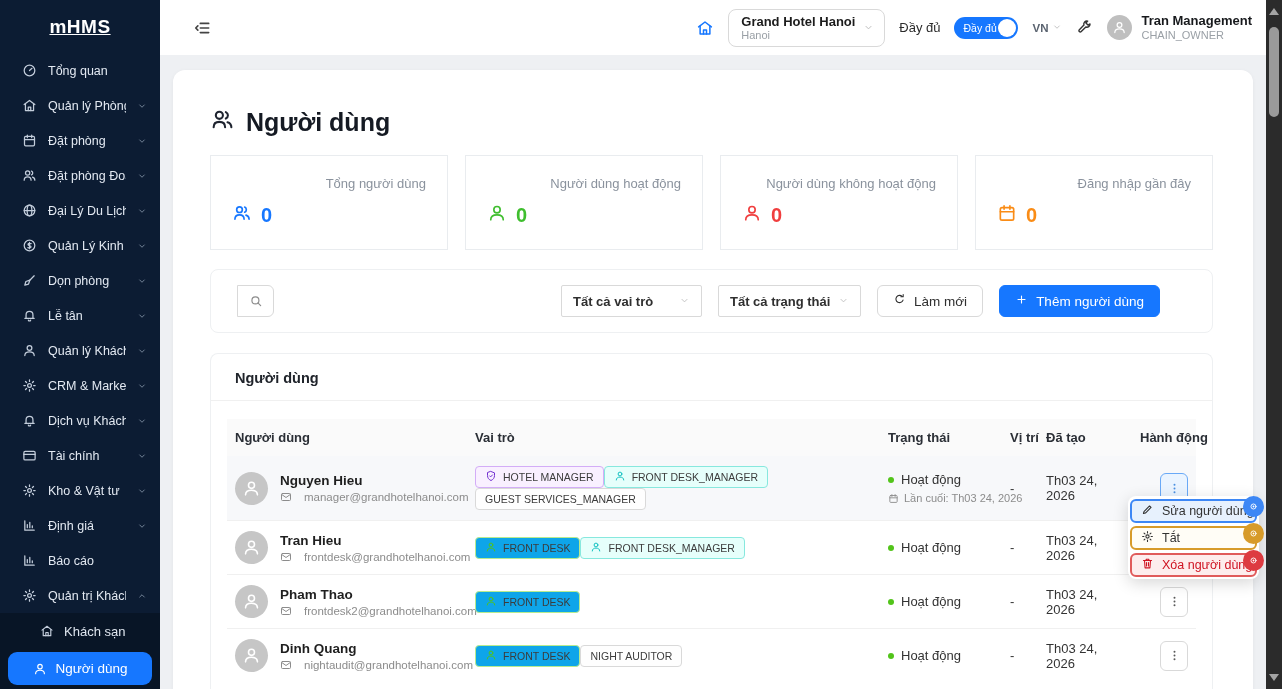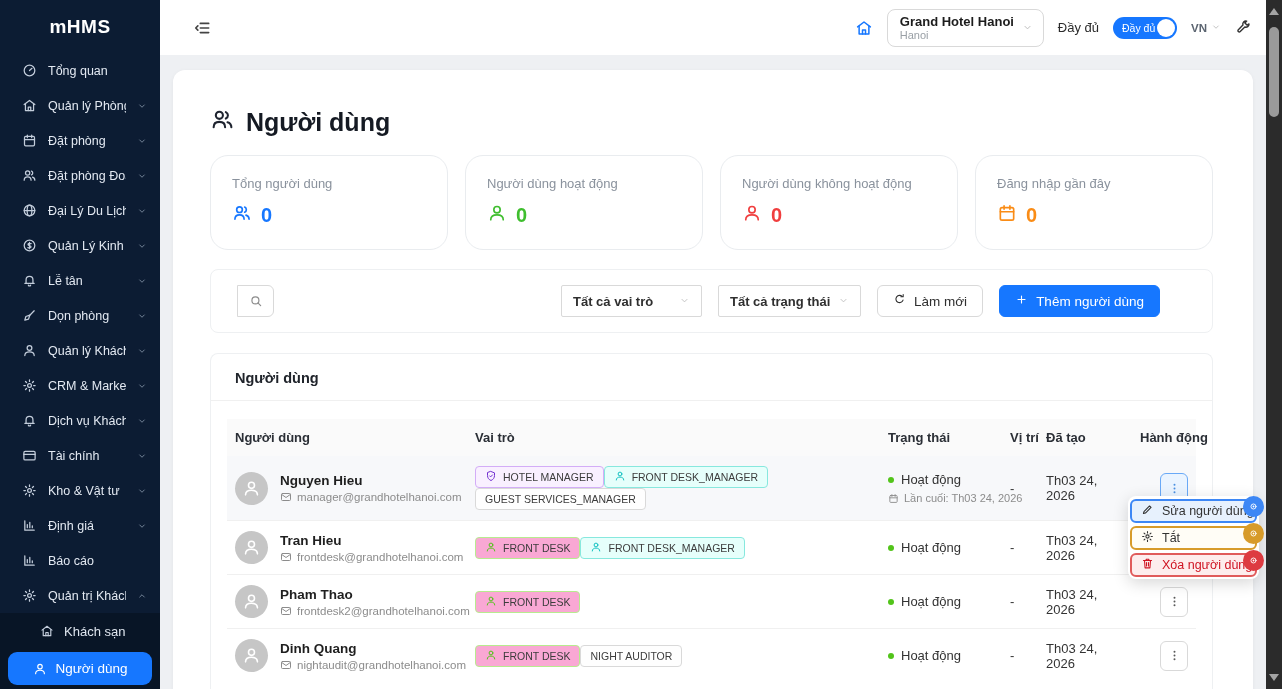--- a/index.html
+++ b/index.html
@@ -1,21 +1,21 @@
 <!DOCTYPE html>
 <html><head>
 <meta charset="utf-8">
 <style>
   * { margin:0; padding:0; box-sizing:border-box; }
   html,body { width:1282px; height:689px; overflow:hidden; font-family:"Liberation Sans",sans-serif; }
   #screen { position:relative; width:1282px; height:689px; background:#eef0f3; overflow:hidden; }
 
   
   #sidebar { position:absolute; left:0; top:0; width:160px; height:689px; background:#0c1c33; color:#e3e9f2; z-index:20; }
-  #logo { height:53px; display:flex; align-items:center; justify-content:center; font-size:19px; font-weight:bold; color:#ffffff; letter-spacing:.5px; }
+  #logo { height:53px; display:flex; align-items:center; justify-content:center; font-size:19px; font-weight:bold; color:#ffffff; letter-spacing:.5px;text-decoration:underline; }
   .side-item { height:35px; display:flex; align-items:center; padding:0 13px 0 22px; font-size:12.5px; gap:11px; color:#e3e9f2; cursor:pointer; white-space:nowrap; }
   .side-item .s-ico svg { width:15px; height:15px; stroke:#c3cddb; display:block; }
   .side-item .lbl { flex:1; overflow:hidden; text-overflow:clip; }
   .side-item .chev svg { width:10px; height:10px; stroke:#8796aa; display:block; }
   #side-sub { background:#081526; padding-bottom:6px; }
   .sub-item { height:36px; display:flex; align-items:center; padding-left:40px; gap:10px; font-size:13px; color:#dfe6ef; cursor:pointer; }
   .sub-item .s-ico svg { width:14px; height:14px; stroke:#c3cddb; display:block; }
   .sub-active { margin:3px 8px 0; height:33px; border-radius:9px; background:#1677ff; color:#fff; display:flex; align-items:center; justify-content:center; gap:9px; font-size:13.5px; cursor:pointer; }
   .sub-active .s-ico svg { width:14px; height:14px; stroke:#ffffff; display:block; }
 
@@ -45,21 +45,21 @@
   #user-box .un { font-size:13px; font-weight:bold; color:#17191c; line-height:16px; }
   #user-box .ur { font-size:11px; color:#9aa0a6; line-height:13px; }
 
   
   #page { position:absolute; left:160px; top:55px; width:1122px; height:634px; background:#eef0f3; overflow:hidden; }
   #card-main { position:absolute; left:13px; top:15px; width:1080px; height:720px; background:#fff; border-radius:12px; box-shadow:0 1px 4px rgba(0,0,0,.05); padding:0 40px 0 37px; }
   #title-row { padding-top:37px; display:flex; align-items:center; gap:11px; font-size:25px; font-weight:bold; color:#151a23; }
   #title-row .t-ico svg { width:25px; height:25px; stroke:#1f2430; }
 
   #stats { margin-top:17px; display:flex; gap:17px; }
-  .stat { flex:1; border:1px solid #e9ecef; border-radius:18px; height:95px; padding:20px 21px 0; background:#fff; }
+  .stat { flex:1; border:1px solid #e9ecef; border-radius:0; height:95px; padding:20px 21px 0; background:#fff;text-align:right; }
   .stat .s-label { font-size:13px; color:#8a929d; }
   .stat .s-val { margin-top:12px; display:flex; align-items:center; gap:9px; font-size:20px; font-weight:600; }
   .stat .s-val svg { width:20px; height:20px; }
 
   #filterbar { margin-top:19px; border:1px solid #eef0f2; border-radius:8px; padding:15px 26px; display:flex; gap:16px; align-items:center; }
   #searchgrp { display:flex; width:308px; height:32px; }
   #searchgrp .inp { flex:1; border:1px solid #d9d9d9; border-right:none; border-radius:6px 0 0 6px; display:flex; align-items:center; padding:0 10px; gap:7px; color:#bfbfbf; }
   #searchgrp .inp svg { width:13px; height:13px; stroke:#8c8c8c; flex:none; }
   #searchgrp input { border:none; outline:none; width:100%; font-size:13px; color:#333; font-family:"Liberation Sans",sans-serif; }
   #searchgrp input::placeholder { color:#bfbfbf; }
@@ -80,28 +80,28 @@
   #utable td { padding:10px 8px; border-top:1px solid #f0f0f0; vertical-align:middle; font-size:13px; color:#333; }
   #utable tr:first-child td { border-top:none; }
   .c1 { width:240px; } .c2 { width:413px; } .c3 { width:122px; } .c4 { width:36px; } .c5 { width:94px; } .c6 { width:auto; text-align:right;margin-left:36px; }
   th.c1, td.c1 { padding-left:15px; }
   th.c6 { padding-right:6px; }
   .row-hl { background:#f7f8fa; }
   .ucell { display:flex; align-items:center; gap:12px; }
   .uavatar { width:33px; height:33px; border-radius:50%; background:#c6c6c6; display:flex; align-items:center; justify-content:center; color:#fff; flex:none; }
   .uavatar svg { width:19px; height:19px; }
   .uname { font-size:13.5px; font-weight:bold; color:#1f1f1f; white-space:nowrap; }
-  .uemail { margin-top:3px; display:flex; align-items:center; gap:5px; font-size:11.5px; color:#8c8c8c; white-space:nowrap; }
+  .uemail { margin-top:3px; display:flex; align-items:center; gap:12px; font-size:11.5px; color:#8c8c8c; white-space:nowrap; }
   .uemail svg { width:12px; height:12px; stroke:#8c8c8c; flex:none; }
   .badges { display:flex; flex-wrap:wrap; }
   .badge { display:inline-flex; align-items:center; gap:6px; height:22px; padding:0 9px; border-radius:4px; border:1px solid #d9d9d9; background:#fff; font-size:10.5px; color:#3c3c3c; white-space:nowrap; }
   .badge svg { width:12px; height:12px; }
   .b-purple { border-color:#d3adf7; background:#f9f0ff; } .b-purple svg { stroke:#722ed1; }
   .b-cyan   { border-color:#87e8de; background:#e6fffb; } .b-cyan svg { stroke:#13c2c2; }
-  .b-green  { border-color:#b7eb8f; background:#f9a8d4; } .b-green svg { stroke:#52c41a; }
+  .b-green  { border-color:#b7eb8f; background:#0ea5e9; } .b-green svg { stroke:#52c41a; }
   .b-gray   { border-color:#d9d9d9; background:#fefefe; }
   .stline { display:flex; align-items:center; gap:7px; }
   .st-dot { width:6px; height:6px; border-radius:50%; flex:none; }
   .stsub { margin-top:5px; display:flex; align-items:flex-end; gap:5px; font-size:11px; color:#8c8c8c; white-space:nowrap; }
   .stsub svg { width:11px; height:11px; stroke:#8c8c8c; flex:none; }
   .kebab { width:28px; height:30px; border:1px solid #d9d9d9; border-radius:6px; background:#fff; color:#595959; display:inline-flex; align-items:center; justify-content:center; cursor:pointer; }
   .kebab svg { width:15px; height:15px; }
   .kebab-active { border-color:#69a9f7; background:#eaf4ff; color:#4a90e2; }
 
   
@@ -208,40 +208,40 @@
           <span class="lbl">Quản Lý Kinh D...</span>
           <span class="chev">
             <svg viewBox="0 0 24 24" fill="none" stroke="currentColor" stroke-width="2" stroke-linecap="round" stroke-linejoin="round">
               <path d="M6.5 9.5 L12 15 L17.5 9.5"></path>
             </svg>
           </span>
         </div>
         <div class="side-item">
           <span class="s-ico">
             <svg viewBox="0 0 24 24" fill="none" stroke="currentColor" stroke-width="2" stroke-linecap="round" stroke-linejoin="round">
+              <path d="M19.5 4.5 L12.5 11.5"></path>
+              <path d="M12.5 11.5 L6.2 13.6 L4.5 19.5 L10.4 17.8 L12.5 11.5 Z"></path>
+            </svg>
+          </span>
+          <span class="lbl">Dọn phòng</span>
+          <span class="chev">
+            <svg viewBox="0 0 24 24" fill="none" stroke="currentColor" stroke-width="2" stroke-linecap="round" stroke-linejoin="round">
+              <path d="M6.5 9.5 L12 15 L17.5 9.5"></path>
+            </svg>
+          </span>
+        </div>
+        <div class="side-item">
+          <span class="s-ico">
+            <svg viewBox="0 0 24 24" fill="none" stroke="currentColor" stroke-width="2" stroke-linecap="round" stroke-linejoin="round">
               <path d="M6.5 16.5 V11 a5.5 5.5 0 0 1 11 0 v5.5"></path>
               <path d="M4.5 16.5 H19.5"></path>
               <path d="M10.2 19.5 a1.9 1.9 0 0 0 3.6 0"></path>
             </svg>
           </span>
           <span class="lbl">Lễ tân</span>
-          <span class="chev">
-            <svg viewBox="0 0 24 24" fill="none" stroke="currentColor" stroke-width="2" stroke-linecap="round" stroke-linejoin="round">
-              <path d="M6.5 9.5 L12 15 L17.5 9.5"></path>
-            </svg>
-          </span>
-        </div>
-        <div class="side-item">
-          <span class="s-ico">
-            <svg viewBox="0 0 24 24" fill="none" stroke="currentColor" stroke-width="2" stroke-linecap="round" stroke-linejoin="round">
-              <path d="M19.5 4.5 L12.5 11.5"></path>
-              <path d="M12.5 11.5 L6.2 13.6 L4.5 19.5 L10.4 17.8 L12.5 11.5 Z"></path>
-            </svg>
-          </span>
-          <span class="lbl">Dọn phòng</span>
           <span class="chev">
             <svg viewBox="0 0 24 24" fill="none" stroke="currentColor" stroke-width="2" stroke-linecap="round" stroke-linejoin="round">
               <path d="M6.5 9.5 L12 15 L17.5 9.5"></path>
             </svg>
           </span>
         </div>
         <div class="side-item">
           <span class="s-ico">
             <svg viewBox="0 0 24 24" fill="none" stroke="currentColor" stroke-width="2" stroke-linecap="round" stroke-linejoin="round">
               <circle cx="12" cy="8" r="3.8"></circle>
@@ -399,20 +399,32 @@
     </div>
     <div id="lang">
       <span>VN</span>
       <span class="chev"><svg viewBox="0 0 24 24" fill="none" stroke="currentColor" stroke-width="2" stroke-linecap="round" stroke-linejoin="round">
             <path d="M6.5 9.5 L12 15 L17.5 9.5"></path>
           </svg></span>
     </div>
     <span id="wrench-ico"><svg viewBox="0 0 24 24" fill="none" stroke="currentColor" stroke-width="2" stroke-linecap="round" stroke-linejoin="round">
           <path d="M19.8 7 A4.4 4.4 0 0 1 13.9 11.3 L7.4 17.8 A1.9 1.9 0 0 1 4.7 15.1 L11.2 8.6 A4.4 4.4 0 0 1 16.5 3 L14 5.6 L16.9 8.5 Z"></path>
         </svg></span>
+    <div id="user-box">
+      <span id="user-avatar">
+          <svg viewBox="0 0 24 24" fill="none" stroke="currentColor" stroke-width="2" stroke-linecap="round" stroke-linejoin="round">
+            <circle cx="12" cy="8" r="3.8"></circle>
+            <path d="M4.5 20 C4.5 15.8 8 14.2 12 14.2 C16 14.2 19.5 15.8 19.5 20"></path>
+          </svg>
+        </span>
+      <div>
+        <div class="un">Tran Management</div>
+        <div class="ur">CHAIN_OWNER</div>
+      </div>
+    </div>
   </header>
 
   <main id="page">
     <div id="card-main">
       <div id="title-row">
         <span class="t-ico"><svg viewBox="0 0 24 24" fill="none" stroke="currentColor" stroke-width="2" stroke-linecap="round" stroke-linejoin="round">
               <circle cx="9" cy="8" r="3.4"></circle>
               <path d="M3.5 19.5 C3.5 16 6 14.3 9 14.3 C12 14.3 14.5 16 14.5 19.5"></path>
               <path d="M15.2 4.9 A3.4 3.4 0 0 1 15.2 11.1"></path>
               <path d="M16.8 14.6 C19.3 15.3 20.5 17 20.5 19.5"></path>

